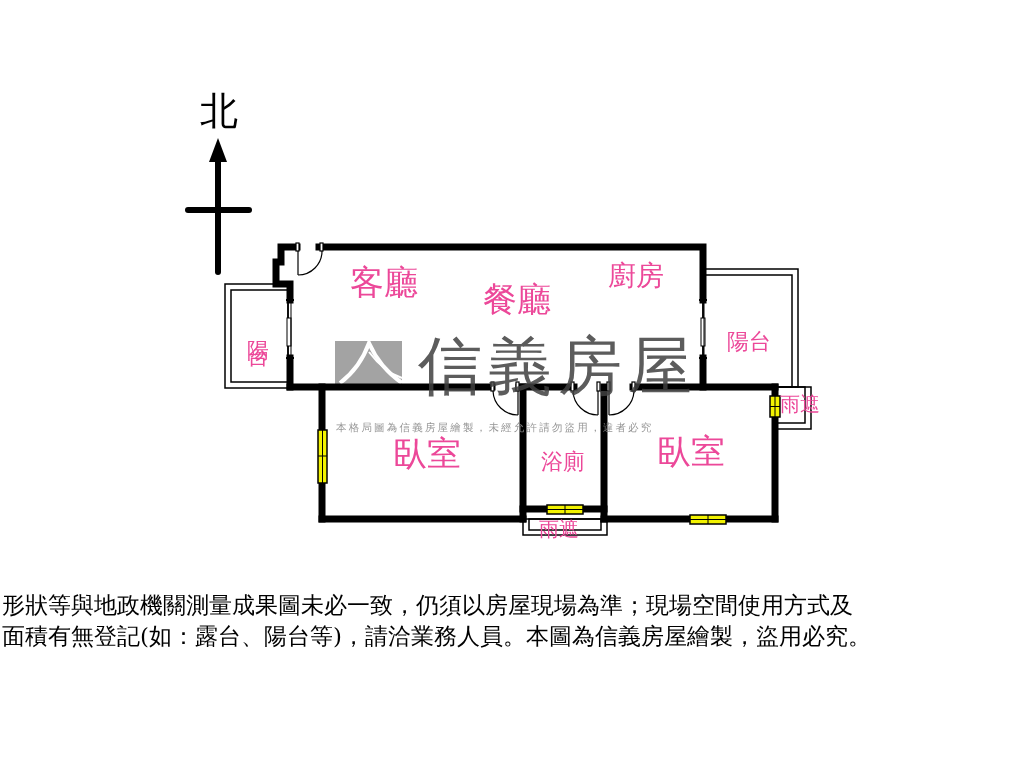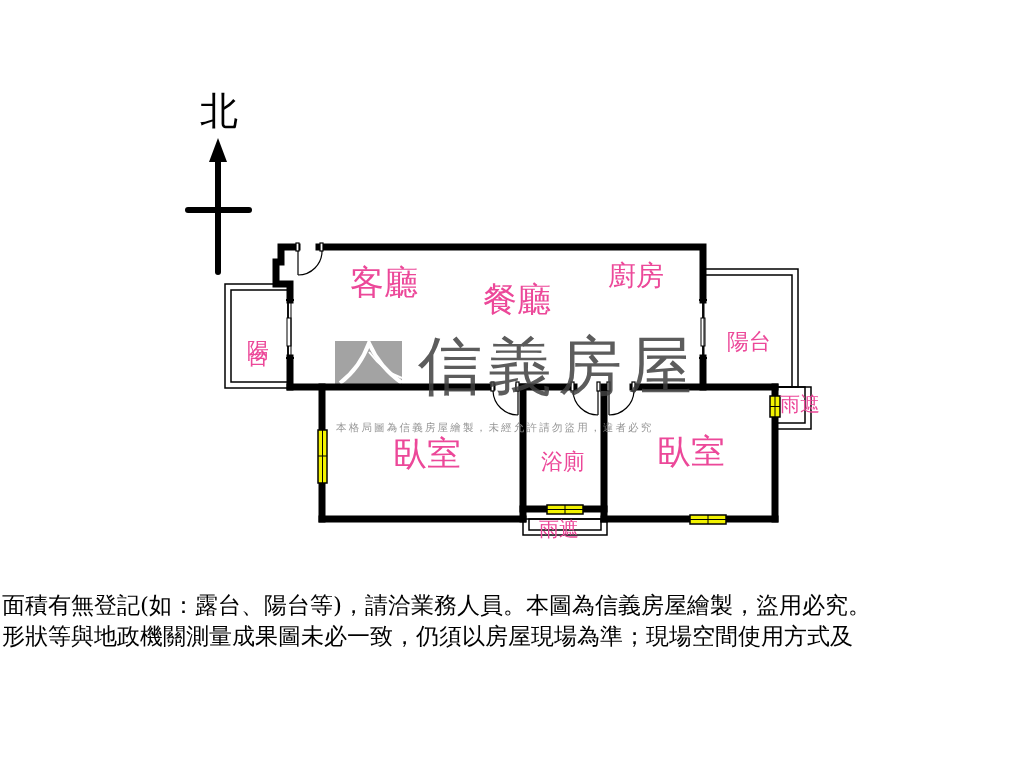--- a/index.html
+++ b/index.html
@@ -151,15 +151,15 @@
 <div class="room-label md" style="left:608px; top:262px;">廚房</div>
 <div class="room-label sm vert" style="left:247px; top:311px;">陽台</div>
 <div class="room-label sm" style="left:727px; top:319px;">陽台</div>
 <div class="room-label lg" style="left:393px; top:436px;">臥室</div>
 <div class="room-label sm" style="left:541px; top:439px;">浴廁</div>
 <div class="room-label lg" style="left:657px; top:434px;">臥室</div>
 <div class="room-label xs" style="left:780px; top:394px;">雨遮</div>
 <div class="room-label xs" style="left:539px; top:519px;">雨遮</div>
 
 <div class="disclaimer">
+  <div>形狀等與地政機關測量成果圖未必一致，仍須以房屋現場為準；現場空間使用方式及</div>
   <div>面積有無登記(如：露台、陽台等)，請洽業務人員。本圖為信義房屋繪製，盜用必究。</div>
-  <div>形狀等與地政機關測量成果圖未必一致，仍須以房屋現場為準；現場空間使用方式及</div>
 </div>
 
 </body></html>

